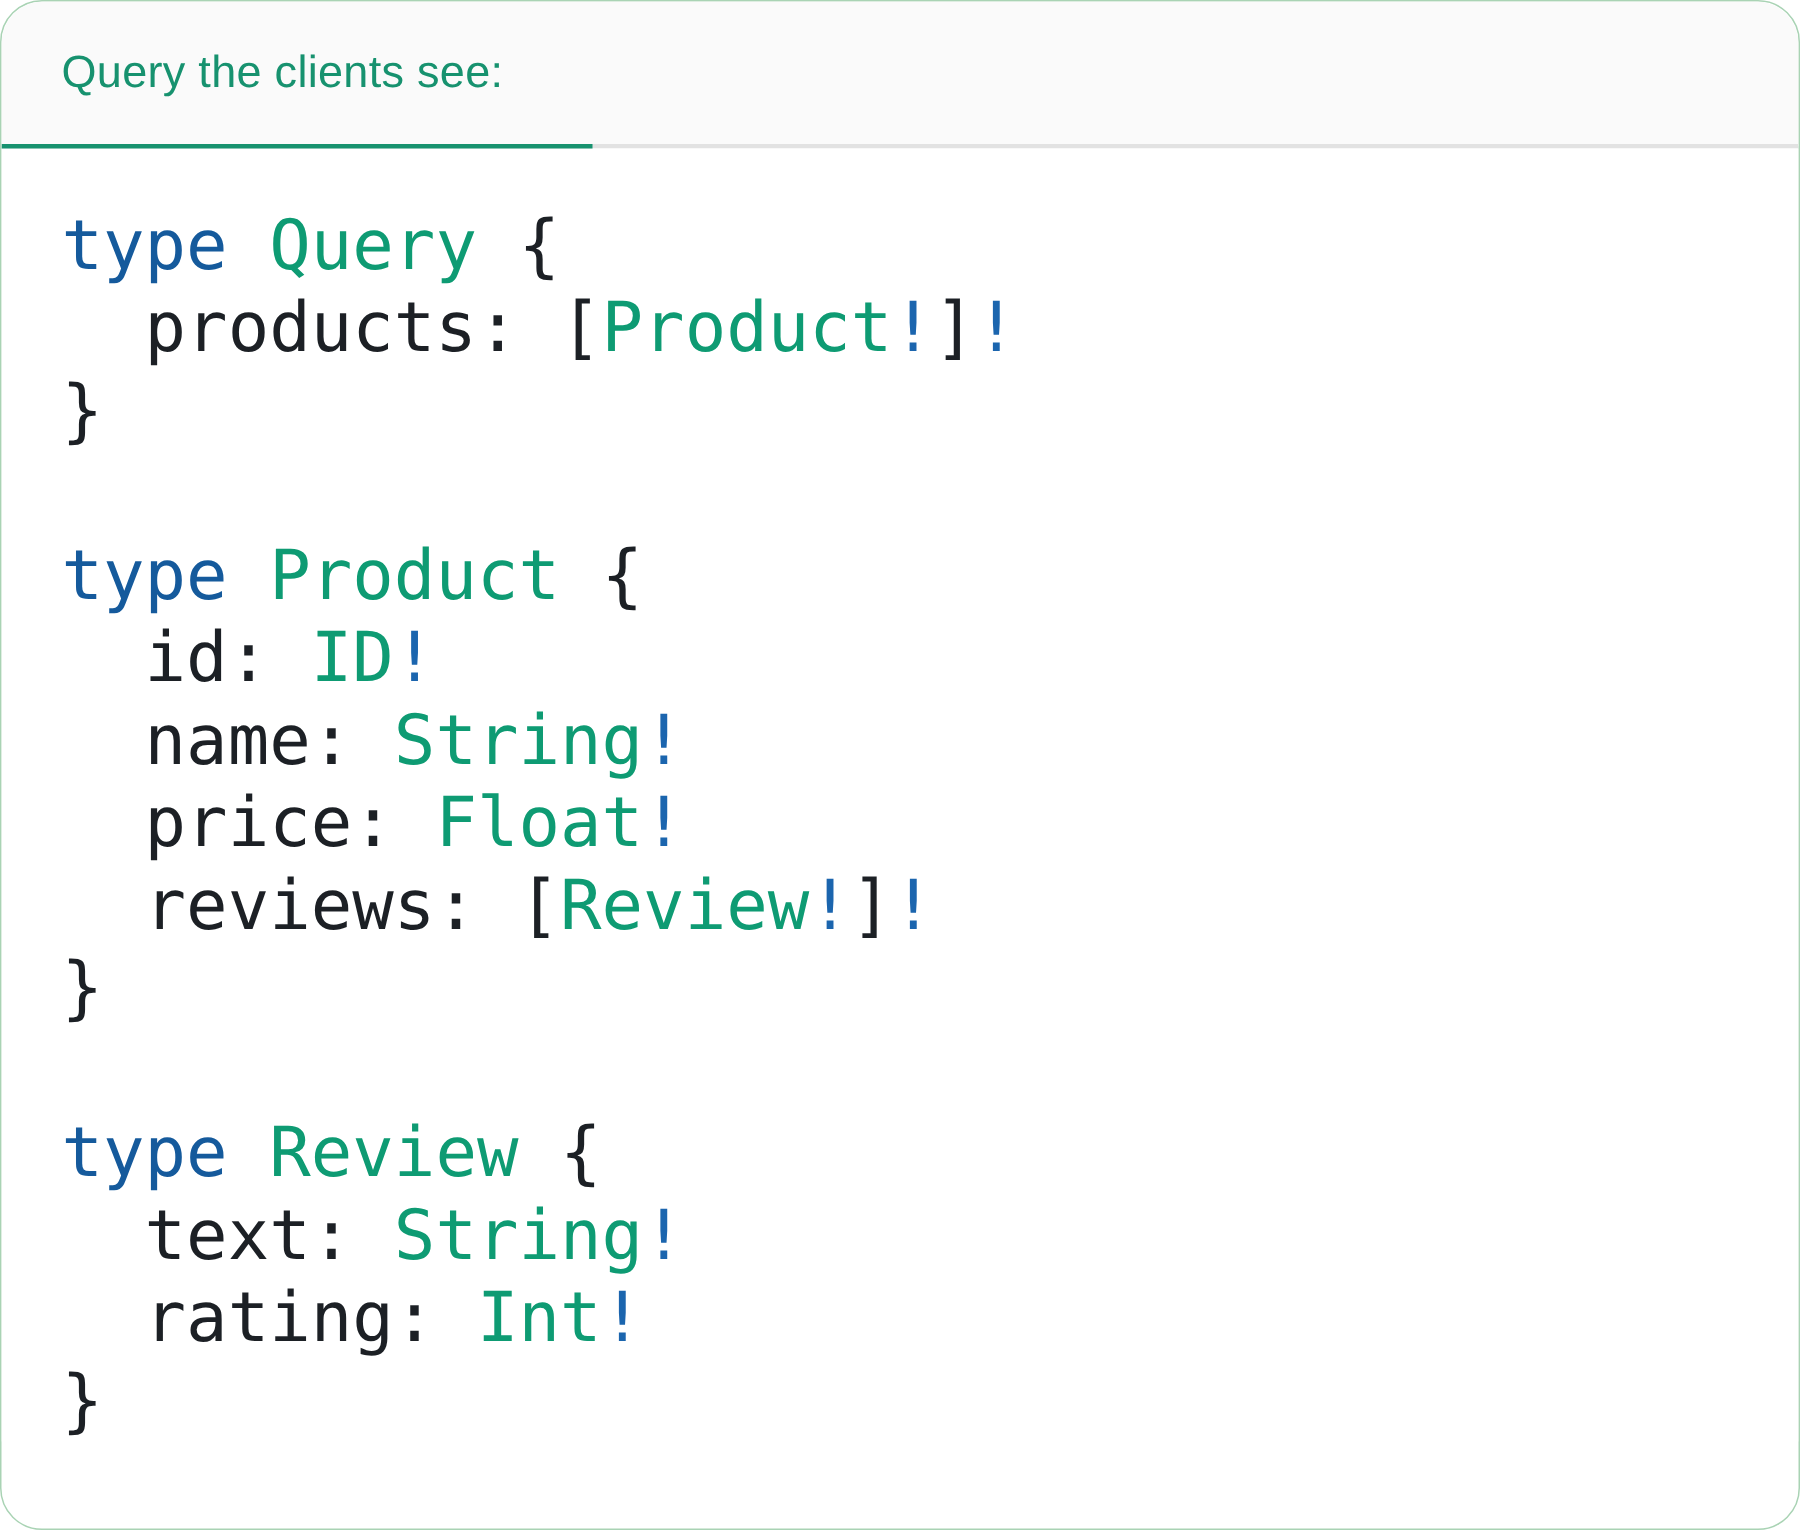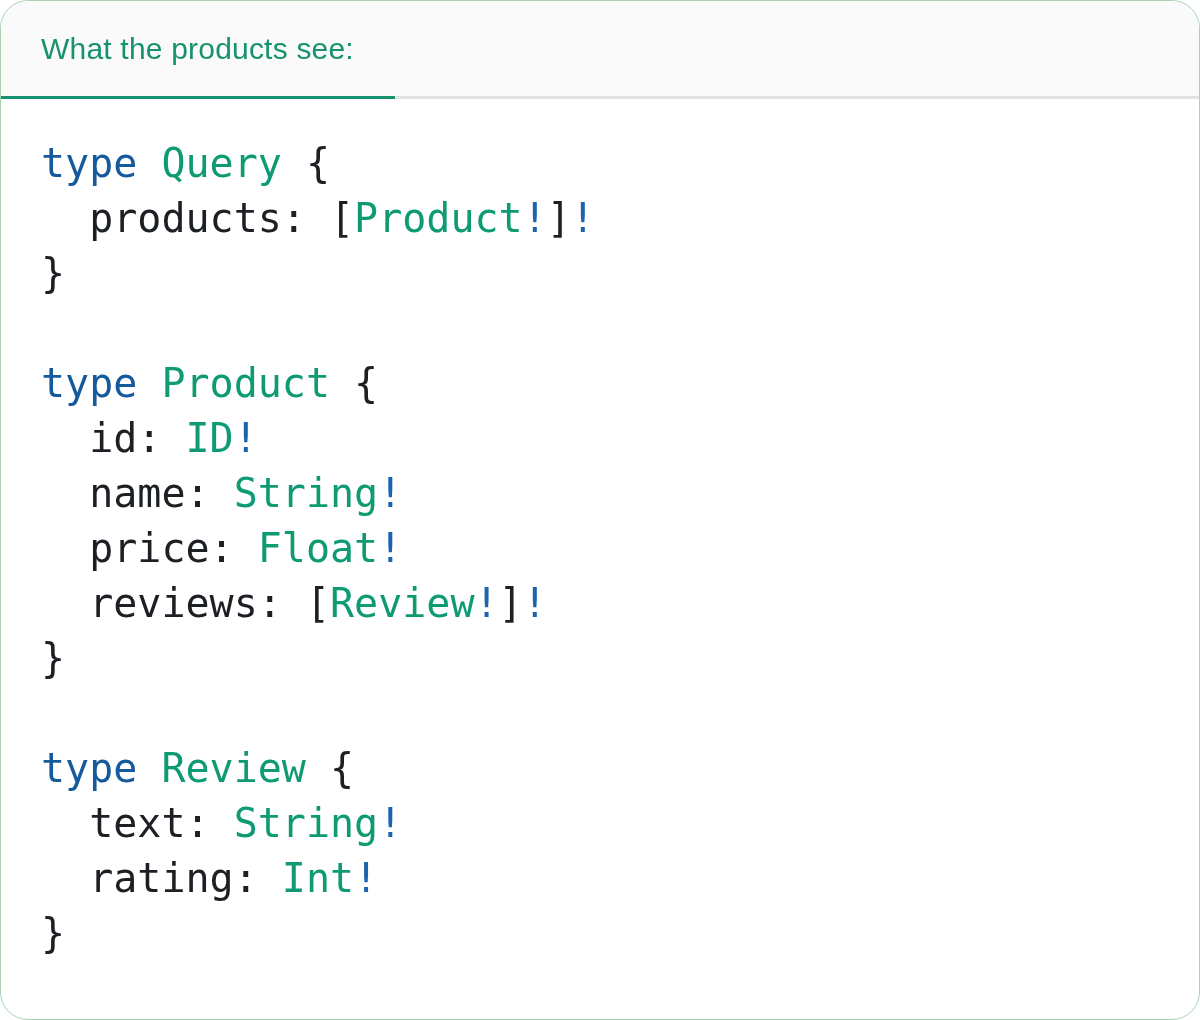--- a/index.html
+++ b/index.html
@@ -63,40 +63,40 @@
     height: 3px;
     background: var(--tab-green);
   }
   .card-body {
     background: var(--card-bg);
   }
   .code {
     margin: 0;
     padding: 37px 40px 0 40px;
     font-family: "DejaVu Sans Mono", "Liberation Mono", monospace;
-    font-size: 40px;
+    font-size: 46px;
     line-height: 55px;
     font-weight: 500;
     color: var(--code-ink);
   }
   .code-line {
     min-height: 55px;
     white-space: pre;
   }
   .tok-plain   { color: var(--code-ink); }
   .tok-keyword { color: var(--code-blue); }
   .tok-typename{ color: var(--code-green); }
   .tok-bang    { color: var(--bang-blue); }
 </style>
 </head>
 <body>
 
 <div class="card">
   <div class="card-header">
     <div class="tab">
-      <span class="tab-label">What the products see:</span>
+      <span class="tab-label">Query the clients see:</span>
       <span class="tab-indicator"></span>
     </div>
   </div>
   <div class="card-body">
     <pre class="code"><div class="code-line"><span class="tok-keyword">type</span><span class="tok-plain"> </span><span class="tok-typename">Query</span><span class="tok-plain"> {</span></div><div class="code-line"><span class="tok-plain">  products: [</span><span class="tok-typename">Product</span><span class="tok-bang">!</span><span class="tok-plain">]</span><span class="tok-bang">!</span></div><div class="code-line"><span class="tok-plain">}</span></div><div class="code-line"></div><div class="code-line"><span class="tok-keyword">type</span><span class="tok-plain"> </span><span class="tok-typename">Product</span><span class="tok-plain"> {</span></div><div class="code-line"><span class="tok-plain">  id: </span><span class="tok-typename">ID</span><span class="tok-bang">!</span></div><div class="code-line"><span class="tok-plain">  name: </span><span class="tok-typename">String</span><span class="tok-bang">!</span></div><div class="code-line"><span class="tok-plain">  price: </span><span class="tok-typename">Float</span><span class="tok-bang">!</span></div><div class="code-line"><span class="tok-plain">  reviews: [</span><span class="tok-typename">Review</span><span class="tok-bang">!</span><span class="tok-plain">]</span><span class="tok-bang">!</span></div><div class="code-line"><span class="tok-plain">}</span></div><div class="code-line"></div><div class="code-line"><span class="tok-keyword">type</span><span class="tok-plain"> </span><span class="tok-typename">Review</span><span class="tok-plain"> {</span></div><div class="code-line"><span class="tok-plain">  text: </span><span class="tok-typename">String</span><span class="tok-bang">!</span></div><div class="code-line"><span class="tok-plain">  rating: </span><span class="tok-typename">Int</span><span class="tok-bang">!</span></div><div class="code-line"><span class="tok-plain">}</span></div></pre>
   </div>
 </div>
 
 </body></html>

